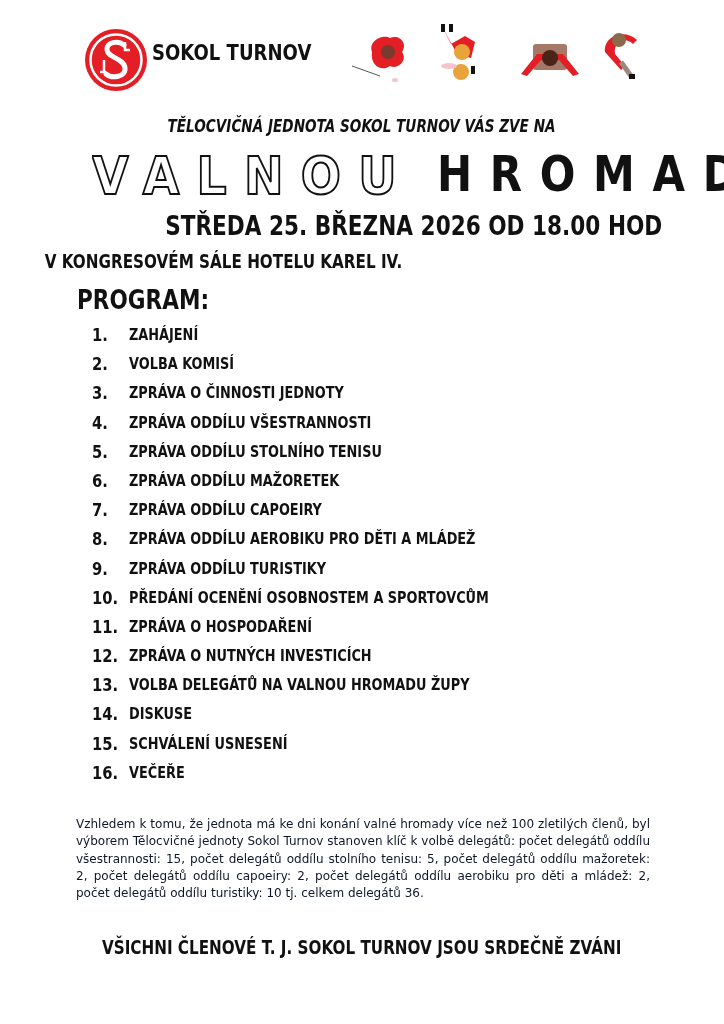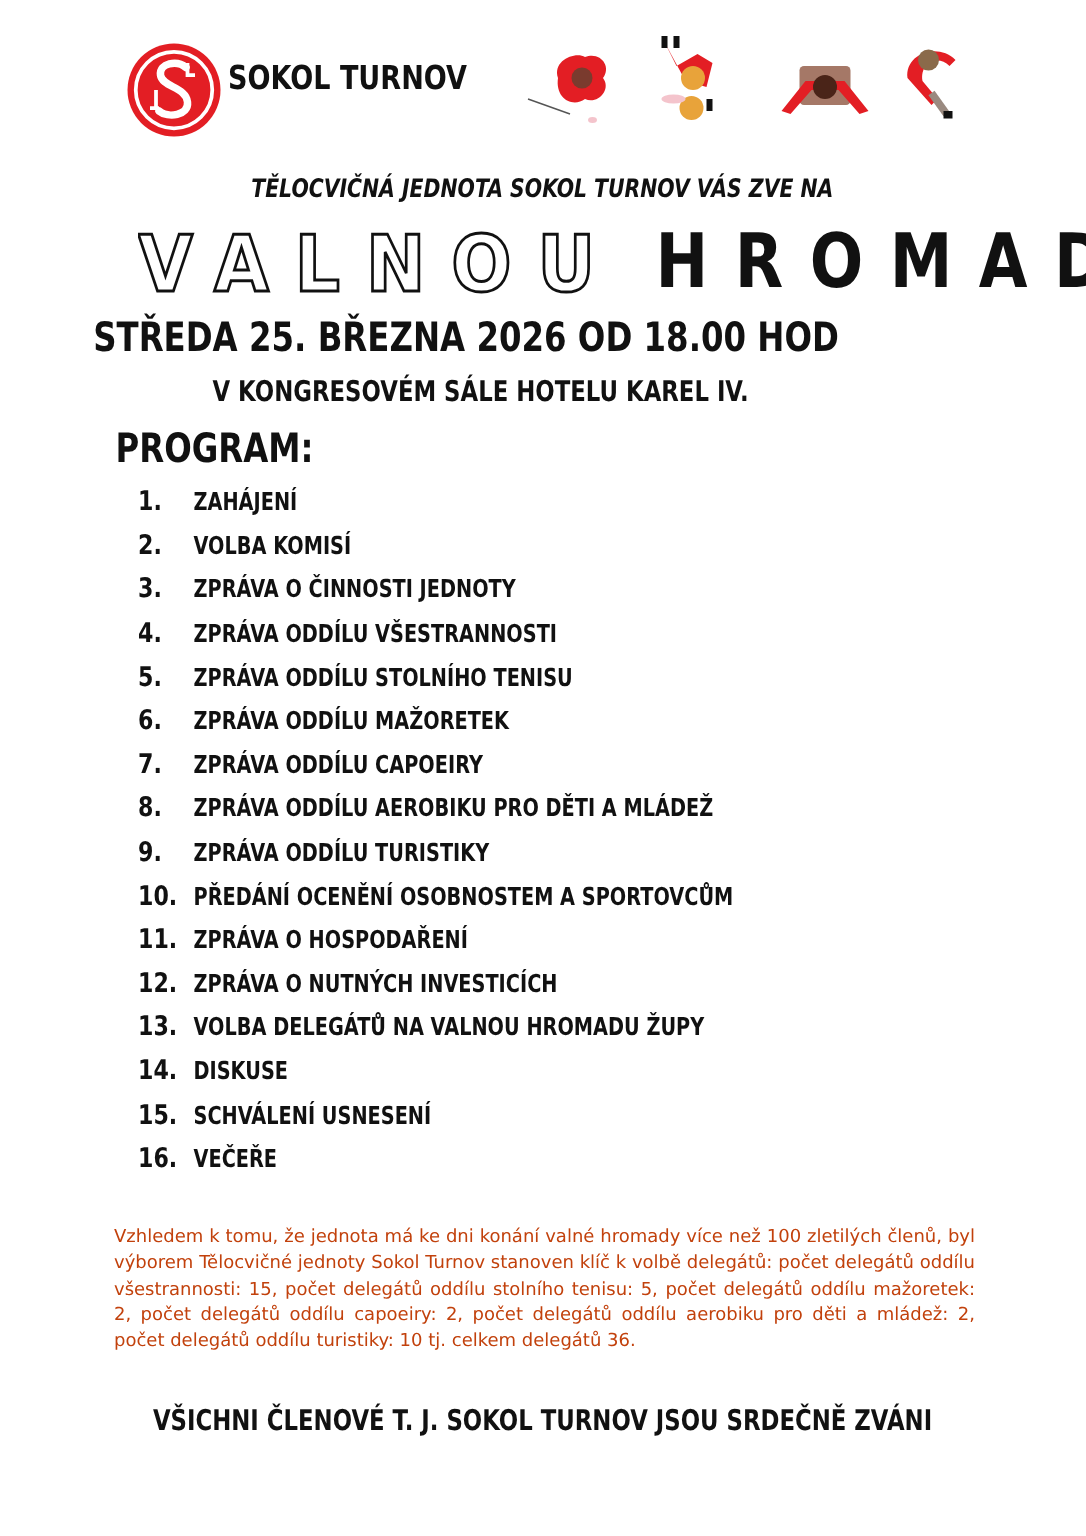--- a/index.html
+++ b/index.html
@@ -15,33 +15,33 @@
     .figs { position: absolute; top: 22px; height: 70px; }
 
     
     .invite { position: absolute; left: 0; width: 724px; top: 116px; text-align: center; font-style: italic; }
     .invite span { font-size: 17px; display: inline-block; transform: scaleX(0.8); transform-origin: center; font-weight: bold; white-space: nowrap; }
 
     .hero { position: absolute; left: 92px; top: 148px; height: 52px; width: 560px; }
     .hero-outline { position: absolute; left: 0; top: 0; }
     .hero-bold { position: absolute; left: 345px; top: 0; font-size: 50px; font-weight: bold; letter-spacing: 21px; line-height: 52px; transform: scaleX(0.84); transform-origin: left center; white-space: nowrap; }
 
-    .date { position: absolute; left: 0; width: 724px; top: 210px; text-align: left; }
+    .date { position: absolute; left: 0; width: 724px; top: 210px; text-align: right; }
     .date span { font-size: 27px; font-weight: bold; display: inline-block; transform: scaleX(0.8); white-space: nowrap; }
-    .venue { position: absolute; left: 0; width: 640px; top: 250px; text-align: center; }
+    .venue { position: absolute; left: 0; width: 640px; top: 250px; }
     .venue span { font-size: 19px; font-weight: bold; display: inline-block; transform: scaleX(0.8); white-space: nowrap; }
 
     .program-title { position: absolute; left: 77px; top: 284px; font-size: 27px; font-weight: bold; transform: scaleX(0.8); transform-origin: left center; white-space: nowrap; }
 
     .program-list { position: absolute; left: 92px; top: 320px; margin: 0; padding: 0; list-style: none; }
     .program-list li { height: 29.2px; line-height: 29.2px; position: relative; white-space: nowrap; }
     .num { position: absolute; left: 0; top: 0; font-size: 18px; font-weight: bold; transform: scaleX(0.82); transform-origin: left center; }
     .item { position: absolute; left: 37px; top: 0; font-size: 16.5px; font-weight: bold; transform: scaleX(0.78); transform-origin: left center; }
 
-    .note { position: absolute; left: 76px; top: 804px; width: 574px; font-size: 12px; line-height: 17.3px; text-align: justify; color: #c2410c; }
+    .note { position: absolute; left: 76px; top: 804px; width: 574px; font-size: 12px; line-height: 17.3px; text-align: justify; color: #0f172a; }
 
     .footer { position: absolute; left: 0; width: 724px; top: 936px; text-align: center; }
     .footer span { font-size: 19px; font-weight: bold; display: inline-block; transform: scaleX(0.8); white-space: nowrap; }
   </style>
 </head>
 <body>
 
 <svg class="logo" viewBox="0 0 64 64">
   <circle cx="32" cy="32" r="31" fill="#e31e24"></circle>
   <circle cx="32" cy="32" r="25.5" fill="none" stroke="#ffffff" stroke-width="2.5"></circle>

